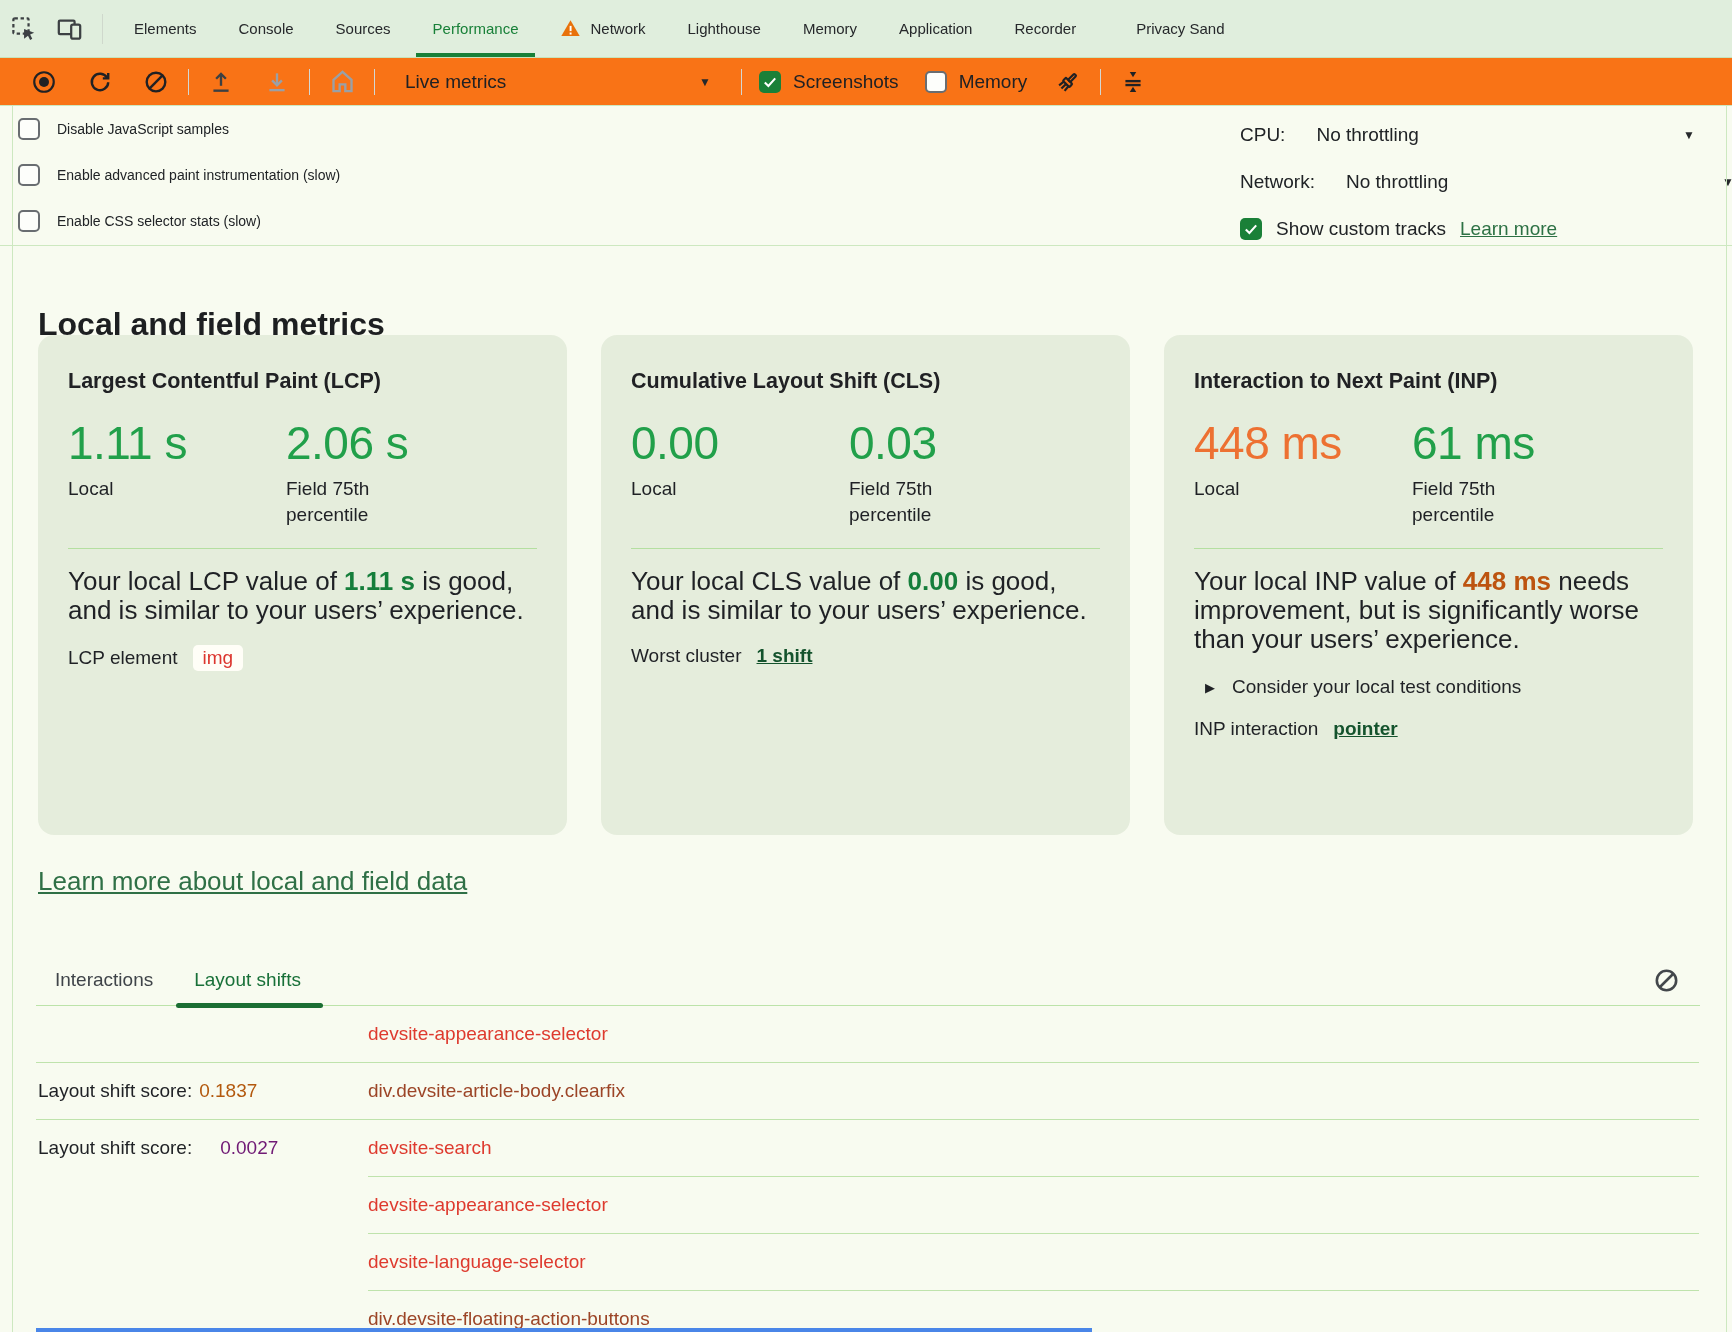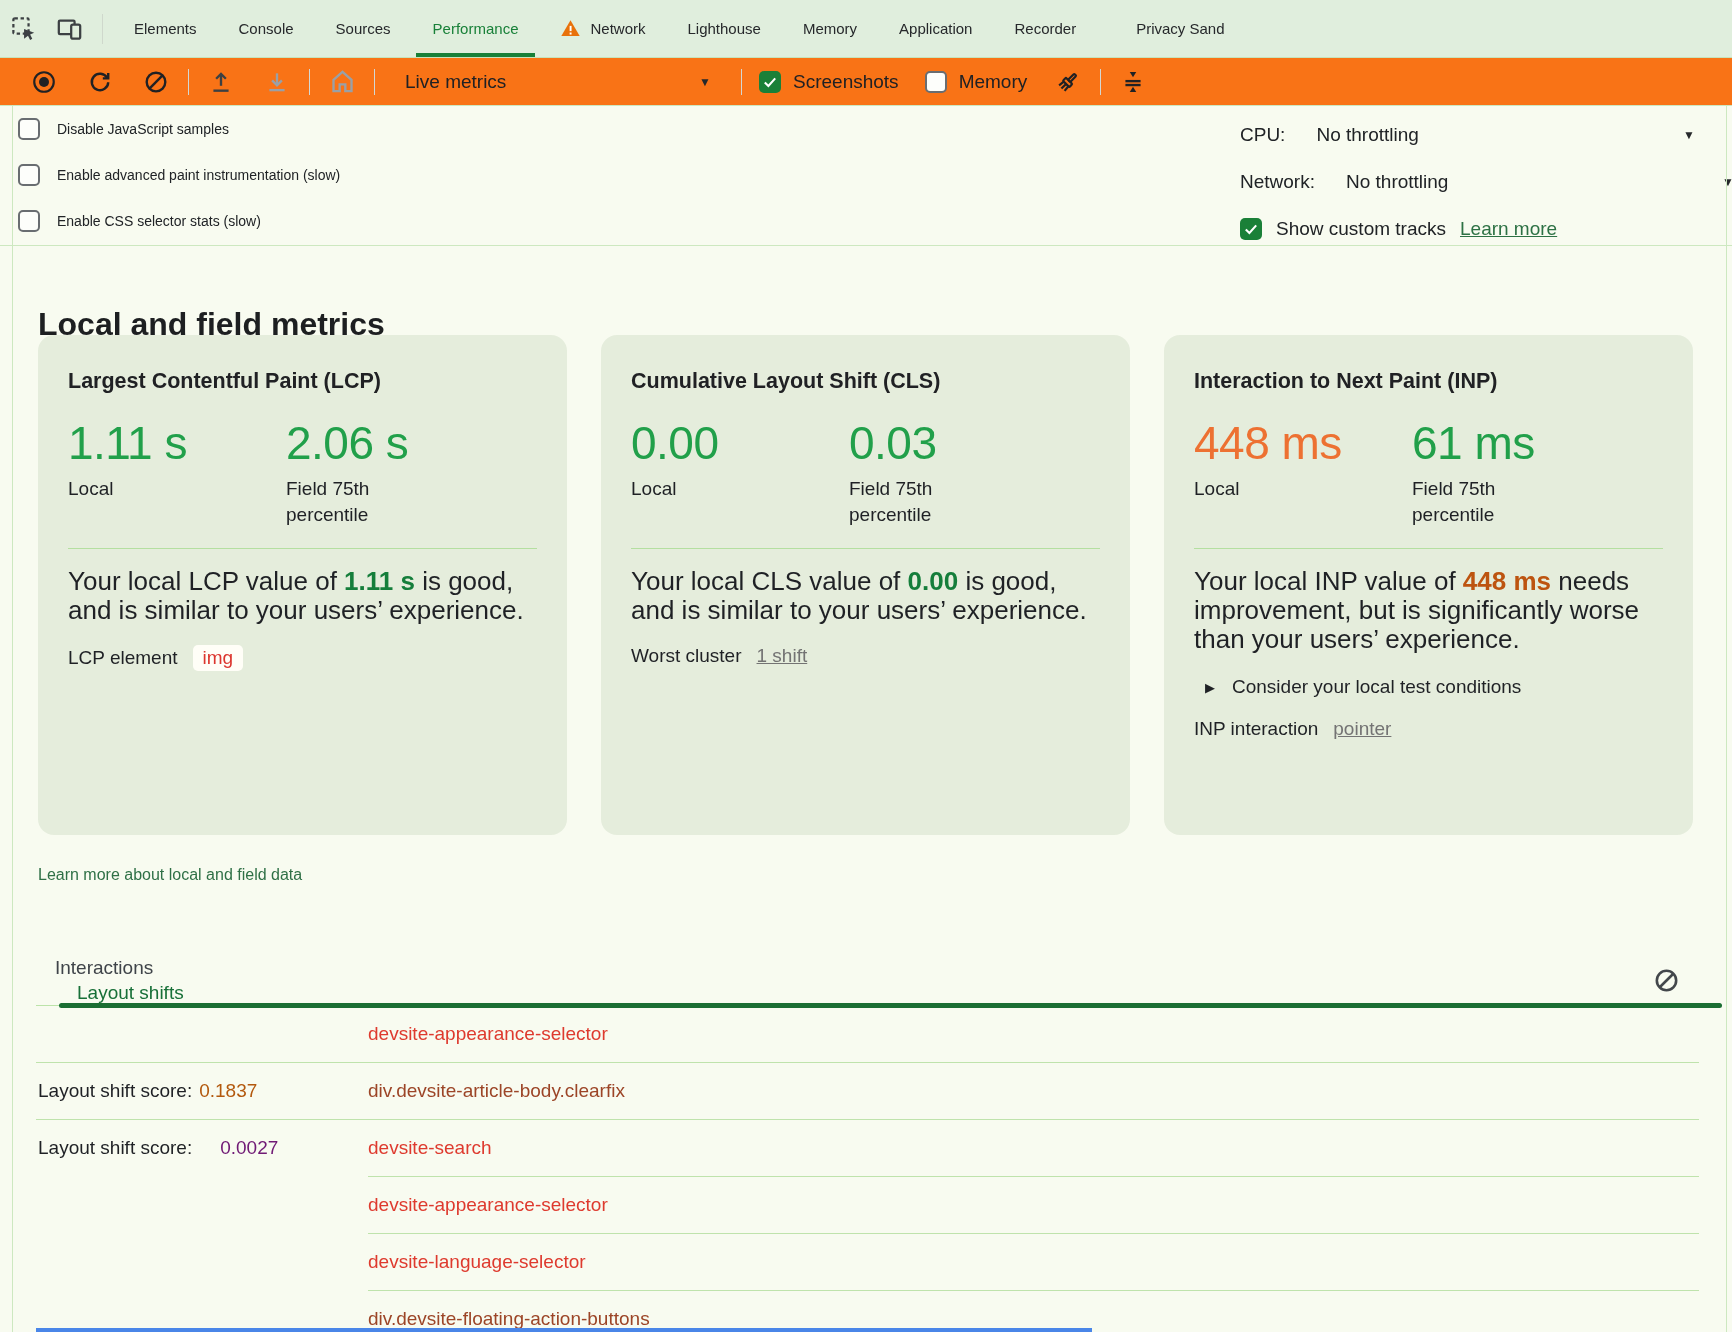--- a/index.html
+++ b/index.html
@@ -50,28 +50,28 @@
   .big.green{color:#21a04a;}
   .big.orange{color:#ed7132;}
   .val-label{font-size:19px;line-height:26px;margin-top:8px;color:#1f2125;}
   .val-label.wrap{max-width:130px;}
   .card-hr{height:1px;background:#b4dfa0;margin-top:20px;}
   .desc{font-size:26px;line-height:29px;margin:18px 0 0;color:#1f2125;max-width:470px;}
   .gv{color:#157e3b;font-weight:700;}
   .ov{color:#bd5410;font-weight:700;}
   .extra{margin-top:20px;display:flex;align-items:center;gap:15px;font-size:19px;color:#1f2125;}
   .chip{background:#fffef7;color:#dc362e;padding:2px 10px;border-radius:5px;}
-  .dlink{color:#737373;text-decoration:underline;}
+  .dlink{color:#14532d;text-decoration:underline;font-weight:bold;}
   .disclosure{margin-top:22px;display:flex;align-items:center;gap:17px;font-size:19px;font-weight:500;
     color:#1f2125;padding-left:11px;}
   .tri{font-size:13px;color:#1f2125;}
-  .learn-link{position:absolute;top:866px;left:38px;font-size:16px;color:#2f7046;}
-  
-  .logtabs{position:absolute;top:955px;left:36px;right:32px;height:50px;display:flex;
-    border-bottom:1px solid #bce3a9;flex-direction:column;}
+  .learn-link{position:absolute;top:866px;left:38px;font-size:26px;color:#2f7046;text-decoration:underline;}
+  
+  .logtabs{position:absolute;top:955px;left:36px;right:32px;height:50px;display:flex;align-items:center;
+    border-bottom:1px solid #bce3a9;}
   .ltab{font-size:19px;font-weight:500;color:#3f4449;position:relative;height:100%;display:flex;align-items:center;}
   .ltab.first{margin-left:19px;}
   .ltab.second{margin-left:41px;}
   .ltab.active{color:#187038;}
   .ltab.active::after{content:"";position:absolute;left:-18px;right:-22px;bottom:-3px;height:5px;
     border-radius:3px;background:#1b6e33;}
   .lclear{position:absolute;right:20px;top:11px;width:28px;height:28px;display:flex;align-items:center;justify-content:center;}
   .lrows{position:absolute;top:1006px;left:36px;right:33px;}
   .lrow{height:56px;position:relative;display:flex;align-items:center;font-size:19px;padding-left:2px;}
   .slabel{color:#1f2125;}

